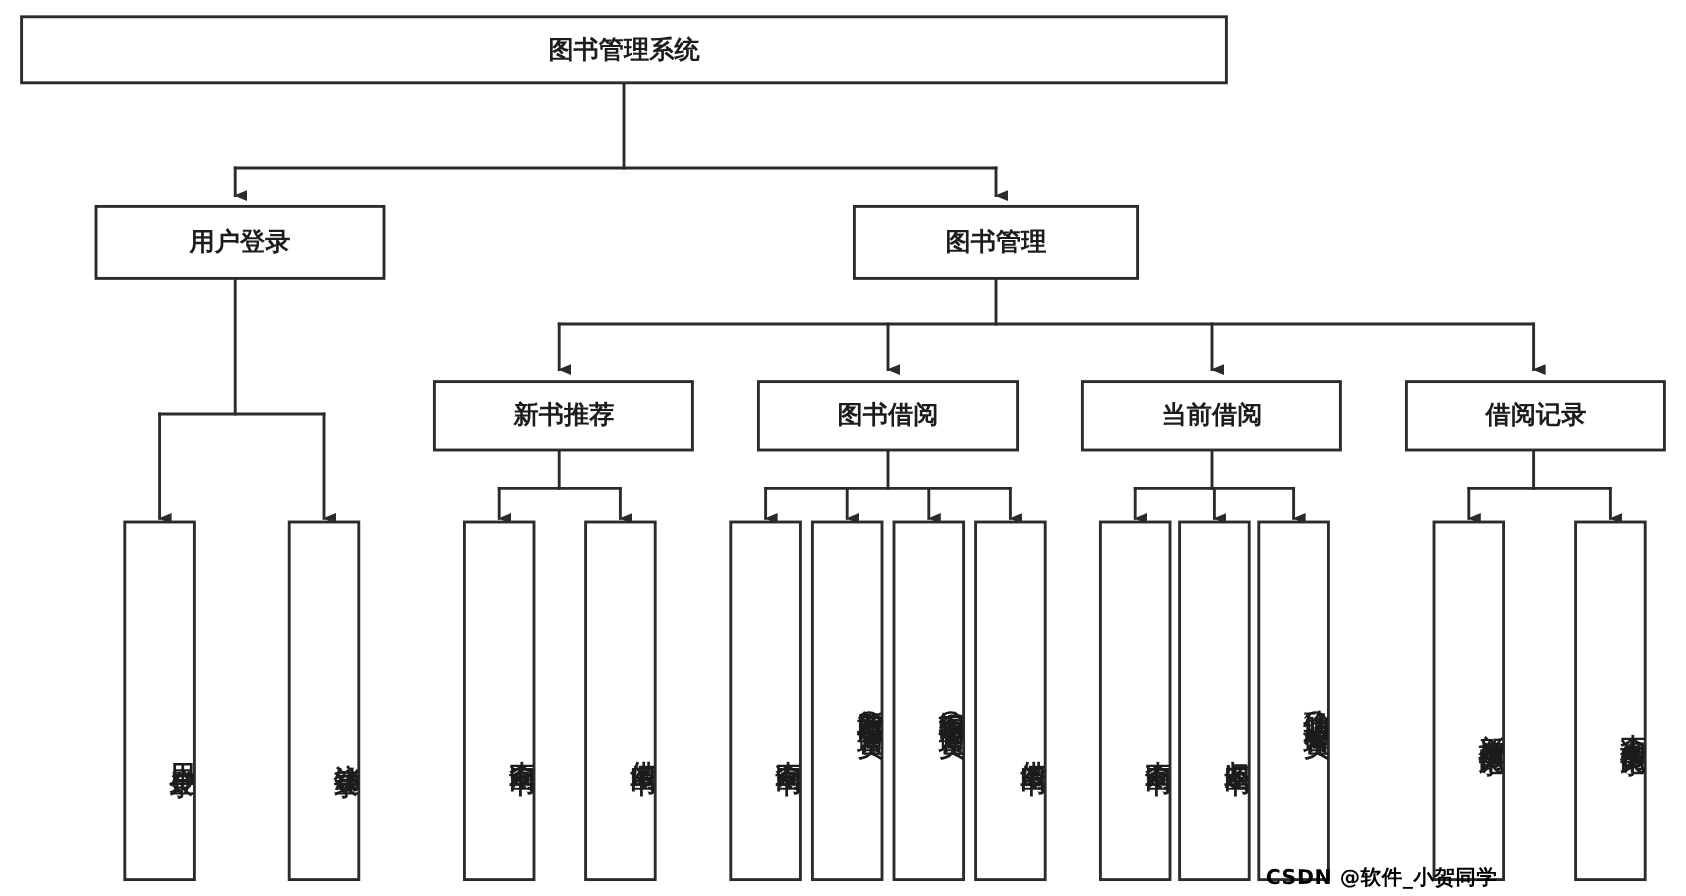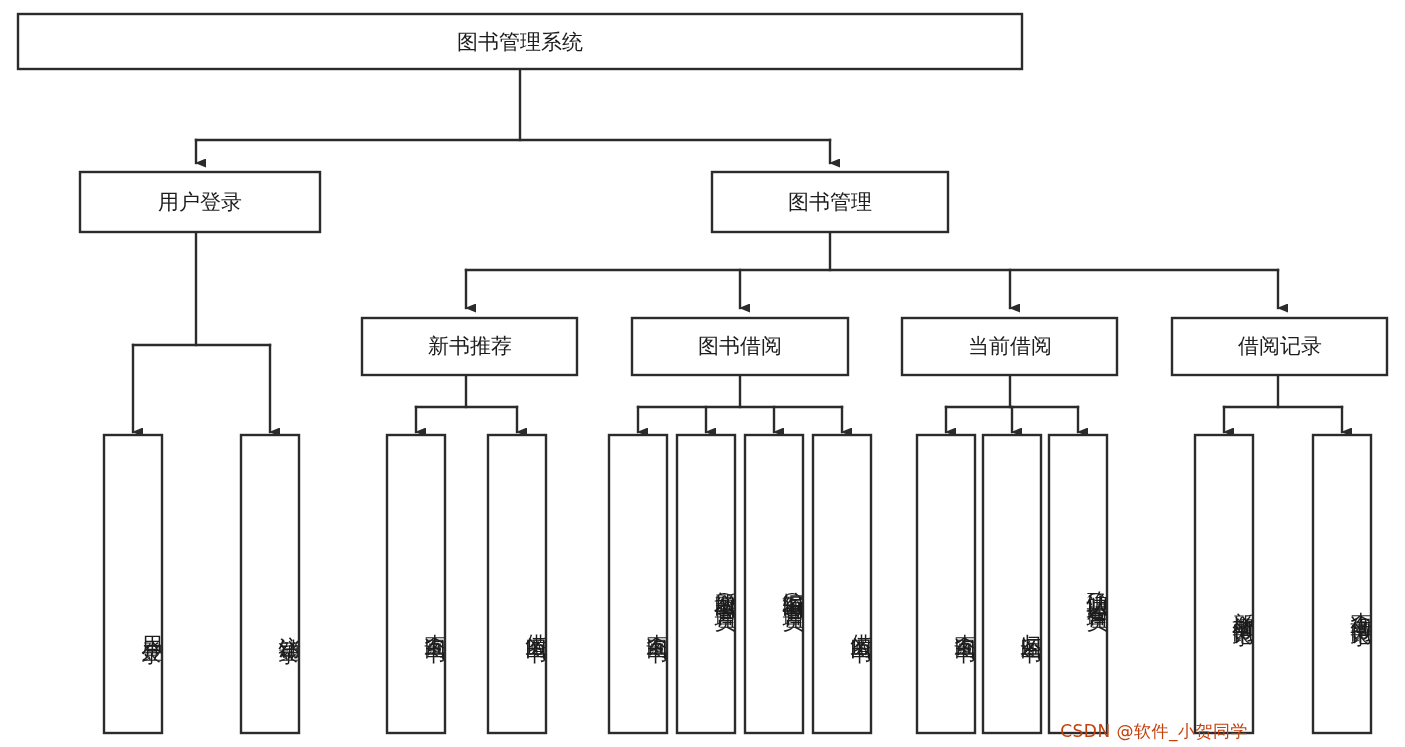--- a/index.html
+++ b/index.html
@@ -11,20 +11,21 @@
     width: 1405px;
     height: 747px;
     font-family: "DejaVu Sans", "Liberation Sans", sans-serif;
     overflow: hidden;
   }
   #diagram-root {
     position: relative;
     width: 1256px;
     height: 747px;
     background: #ffffff;
+    font-weight: bold;
   }
   svg.tree-canvas {
     position: absolute;
     left: 0;
     top: 0;
     width: 1405px;
     height: 747px;
   }
   .node-box {
     fill: #ffffff;
@@ -58,21 +59,21 @@
     align-items: flex-start;
     justify-content: center;
     pointer-events: none;
   }
   .watermark {
     position: absolute;
     right: 8px;
     bottom: 4px;
     font-family: "DejaVu Sans", "Liberation Sans", sans-serif;
     font-size: 17px;
-    color: #c2410c;
+    color: #000000;
     letter-spacing: 0.5px;
     white-space: nowrap;
   }
 </style>
 </head>
 <body>
 
 <div id="diagram-root">
 
   <svg class="tree-canvas" viewBox="0 0 1405 747" xmlns="http://www.w3.org/2000/svg">

